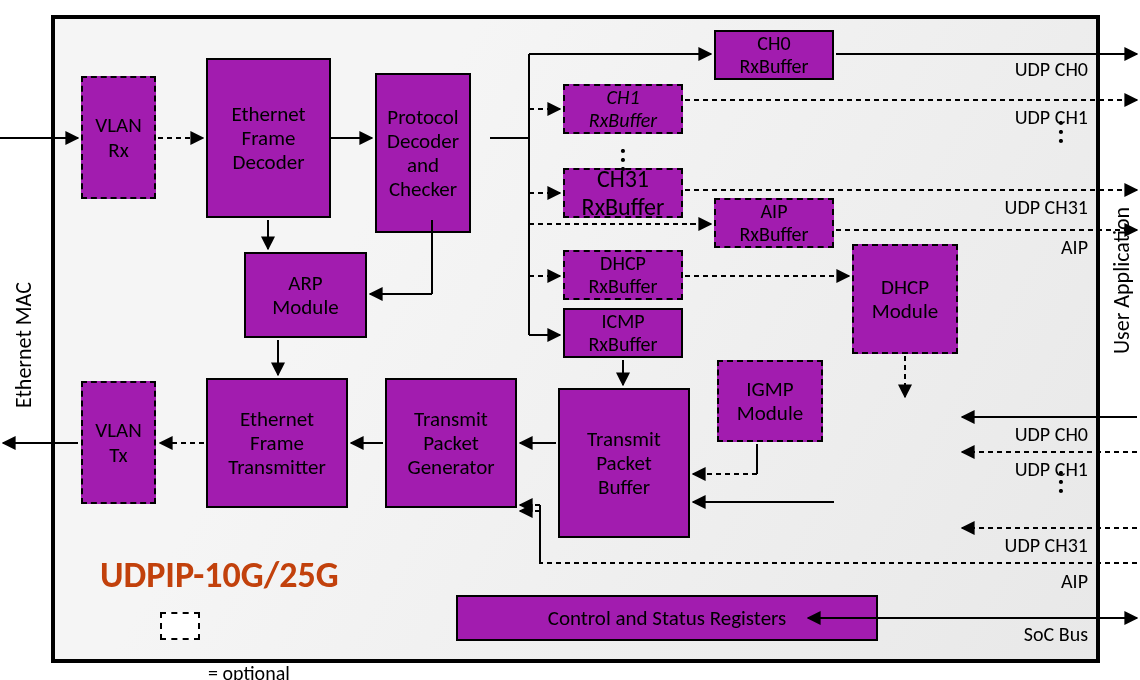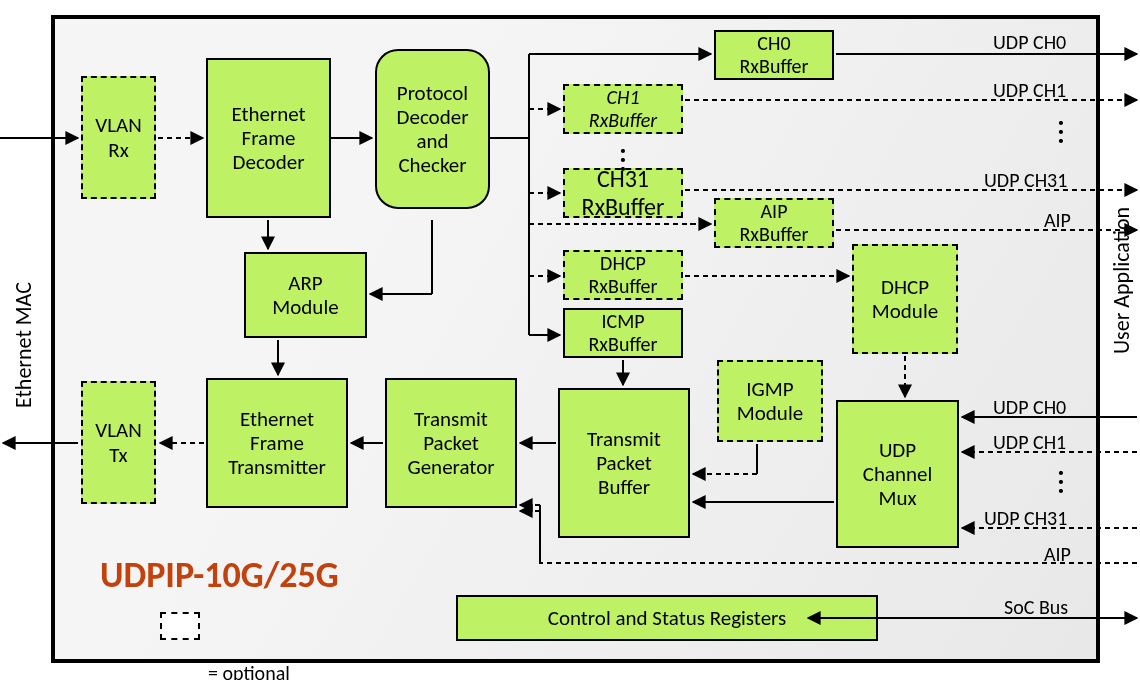--- a/index.html
+++ b/index.html
@@ -1,21 +1,21 @@
 <!DOCTYPE html>
 <html><head>
 <meta charset="utf-8">
 <style>
 body { margin:0; font-family: Calibri, Arial, sans-serif; background:#fff;}
 .canvas { position: relative; width:1140px; height:680px; background:#fff;}
 .outer { position:absolute; left:51px; top:15px; width:1049px; height:648px; border:4px solid #000; box-sizing:border-box; background:linear-gradient(120deg,#f5f5f5 30%,#e8e8e8 100%);}
-.box { position:absolute; background:#bef264; border:2px solid #000; display:flex; align-items:center; justify-content:center; text-align:center; font-size:21px; line-height:1.15; padding:4px; box-sizing:border-box;}
+.box { position:absolute; background:#a21caf; border:2px solid #000; display:flex; align-items:center; justify-content:center; text-align:center; font-size:21px; line-height:1.15; padding:4px; box-sizing:border-box;}
 .box.optional { border-style:dashed; border-width:2px;}
 .vlabel { position:absolute; writing-mode:vertical-rl; transform:rotate(180deg); font-size:22px; text-align:center;}
-.rlabel { position:absolute; font-size:20px; }
+.rlabel { position:absolute; font-size:20px; text-align:right;margin-top:27px;}
 .rlabel.opt { color:#000;}
 .vdots { position:absolute; font-size:22px; font-weight:bold; line-height:0.4;}
 .title { position:absolute; font-size:36px; font-weight:bold; color:#c2410c;}
 .legend-box { position:absolute; border:2px dashed #000; background:#fff;}
 .legend-text { position:absolute; font-size:20px;margin-top:48px;}
 svg { position:absolute; left:0; top:0; pointer-events:none;}
 </style>
 </head>
 <body>
 
@@ -27,21 +27,21 @@
 
   <div class="box optional" style="left:81px; top:76px; width:75px; height:123px;">
       <span style="white-space:pre-line">VLAN
 Rx</span>
     </div>
   <div class="box" style="left:206px; top:58px; width:125px; height:160px;">
       <span style="white-space:pre-line">Ethernet
 Frame
 Decoder</span>
     </div>
-  <div class="box" style="left:375px; top:49px; width:115px; height:160px;border-radius:23px;">
+  <div class="box" style="left:375px; top:73px; width:96px; height:160px;">
       <span style="white-space:pre-line">Protocol
 Decoder
 and
 Checker</span>
     </div>
 
   <div class="box" style="left:714px; top:30px; width:120px; height:50px; font-size:20px;">
       <span style="white-space:pre-line">CH0
 RxBuffer</span>
     </div>
@@ -90,25 +90,20 @@
     </div>
   <div class="box" style="left:385px; top:378px; width:132px; height:130px;">
       <span style="white-space:pre-line">Transmit
 Packet
 Generator</span>
     </div>
   <div class="box" style="left:558px; top:388px; width:132px; height:150px;">
       <span style="white-space:pre-line">Transmit
 Packet
 Buffer</span>
-    </div>
-  <div class="box" style="left:836px; top:400px; width:123px; height:148px;">
-      <span style="white-space:pre-line">UDP
-Channel
-Mux</span>
     </div>
   <div class="box" style="left:456px; top:595px; width:422px; height:46px;">
       <span>Control and Status Registers</span>
     </div>
 
   <div class="rlabel" style="left:993px; top:30px;  width:95px;">UDP CH0</div>
   <div class="rlabel opt" style="left:993px; top:78px;  width:95px;">UDP CH1</div>
   <div class="rlabel opt" style="left:984px; top:168px; width:104px;">UDP CH31</div>
   <div class="rlabel opt" style="left:1044px; top:208px; width:44px;">AIP</div>
 

